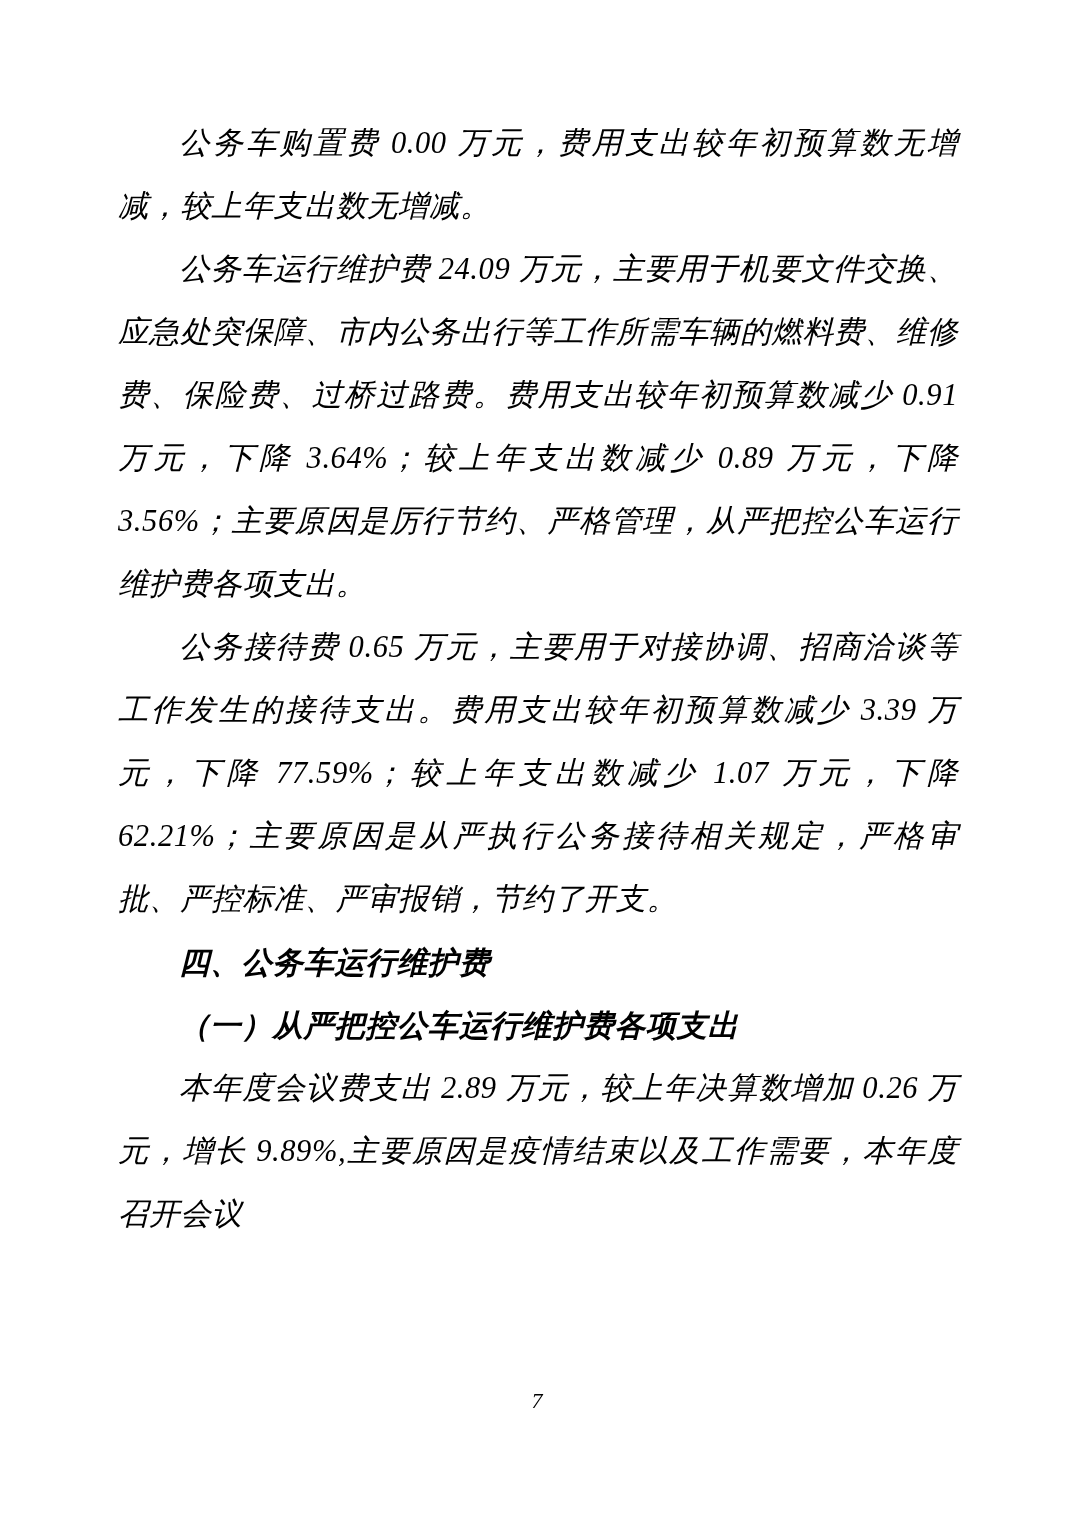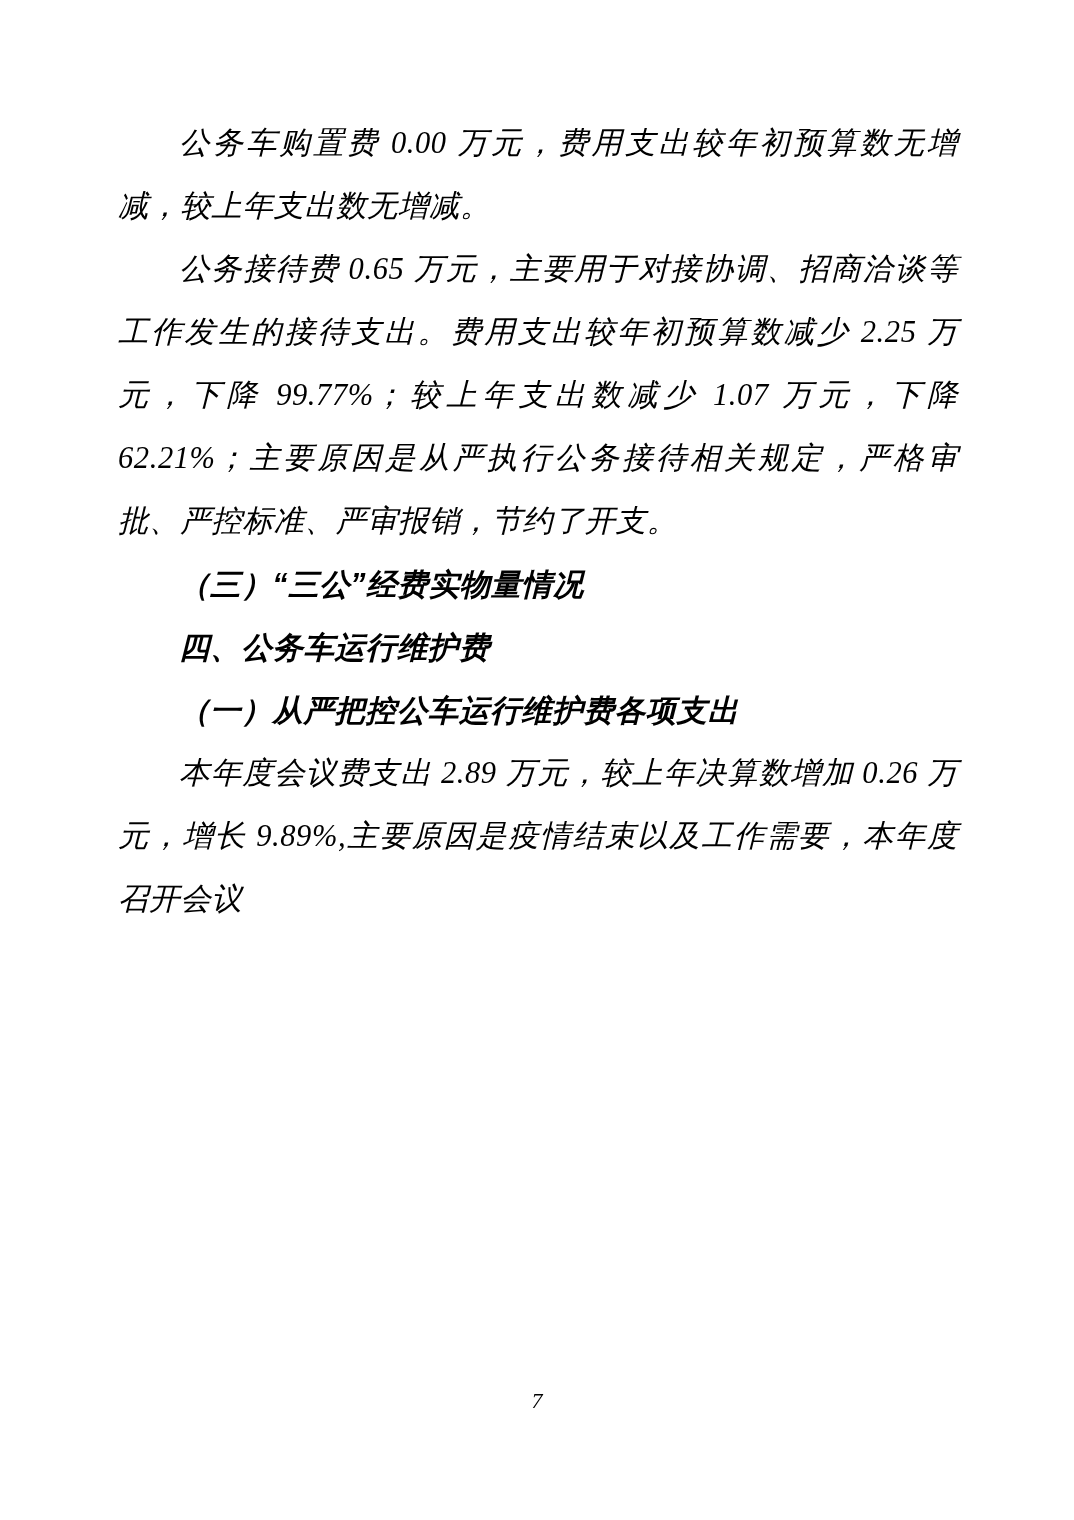--- a/index.html
+++ b/index.html
@@ -65,20 +65,20 @@
     font-family: "Liberation Serif", "DejaVu Serif", serif;
     color: #000;
   }
 </style>
 </head>
 <body>
 
 <div class="page">
   <div class="content">
     <p class="para">公务车购置费 0.00 万元，费用支出较年初预算数无增减，较上年支出数无增减。</p>
-    <p class="para">公务接待费 0.65 万元，主要用于对接协调、招商洽谈等工作发生的接待支出。费用支出较年初预算数减少 2.25 万元，下降 99.77%；较上年支出数减少 1.07 万元，下降 62.21%；主要原因是从严执行公务接待相关规定，严格审批、严控标准、严审报销，节约了开支。</p>
-    <h3 class="heading">（三）“三公”经费实物量情况</h3>
+    <p class="para">公务车运行维护费 24.09 万元，主要用于机要文件交换、应急处突保障、市内公务出行等工作所需车辆的燃料费、维修费、保险费、过桥过路费。费用支出较年初预算数减少 0.91 万元，下降 3.64%；较上年支出数减少 0.89 万元，下降 3.56%；主要原因是厉行节约、严格管理，从严把控公车运行维护费各项支出。</p>
+    <p class="para">公务接待费 0.65 万元，主要用于对接协调、招商洽谈等工作发生的接待支出。费用支出较年初预算数减少 3.39 万元，下降 77.59%；较上年支出数减少 1.07 万元，下降 62.21%；主要原因是从严执行公务接待相关规定，严格审批、严控标准、严审报销，节约了开支。</p>
     <h2 class="heading-sans">四、公务车运行维护费</h2>
     <h3 class="heading-sans">（一）从严把控公车运行维护费各项支出</h3>
     <p class="para">本年度会议费支出 2.89 万元，较上年决算数增加 0.26 万元，增长 9.89%,主要原因是疫情结束以及工作需要，本年度召开会议</p>
   </div>
   <div class="pagenum">7</div>
 </div>
 
 </body></html>

